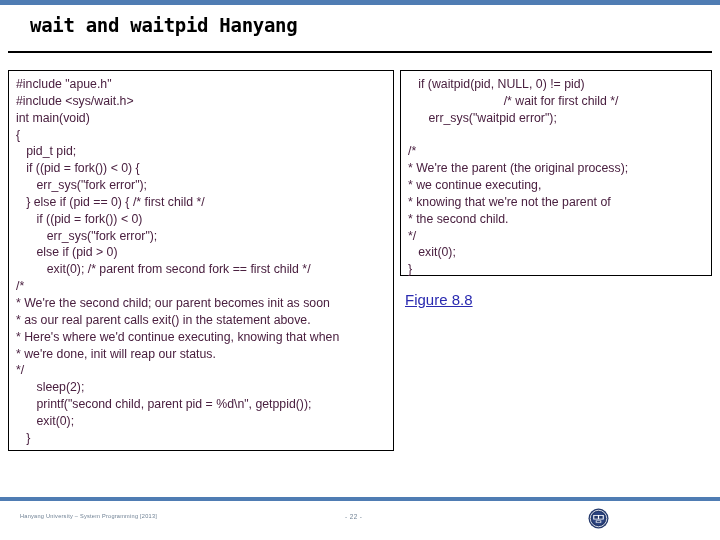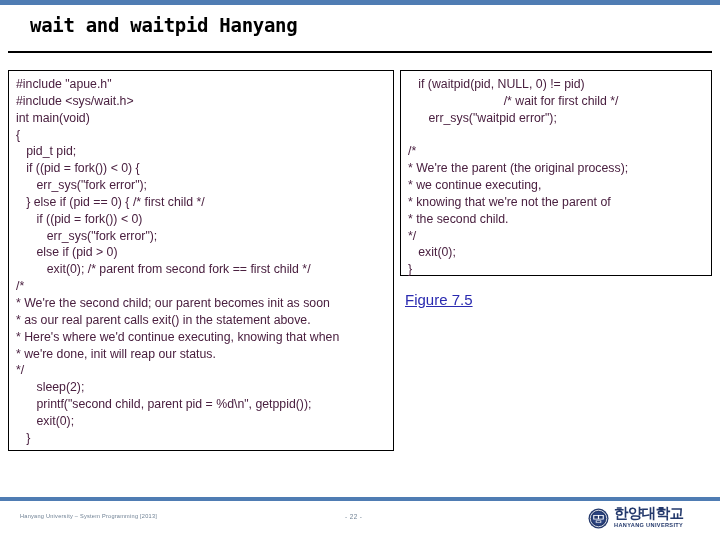--- a/index.html
+++ b/index.html
@@ -175,34 +175,30 @@
 <div class="title-rule"></div>
 
 <div class="code-box left">
   <div class="code-lines"><div>#include "apue.h"</div><div>#include &lt;sys/wait.h&gt;</div><div>int main(void)</div><div>{</div><div>   pid_t pid;</div><div>   if ((pid = fork()) &lt; 0) {</div><div>      err_sys("fork error");</div><div>   } else if (pid == 0) { /* first child */</div><div>      if ((pid = fork()) &lt; 0)</div><div>         err_sys("fork error");</div><div>      else if (pid &gt; 0)</div><div>         exit(0); /* parent from second fork == first child */</div><div>/*</div><div>* We're the second child; our parent becomes init as soon</div><div>* as our real parent calls exit() in the statement above.</div><div>* Here's where we'd continue executing, knowing that when</div><div>* we're done, init will reap our status.</div><div>*/</div><div>      sleep(2);</div><div>      printf("second child, parent pid = %d\n", getppid());</div><div>      exit(0);</div><div>   }</div></div>
 </div>
 
 <div class="code-box right">
   <div class="code-lines"><div>   if (waitpid(pid, NULL, 0) != pid)</div><div>                            /* wait for first child */</div><div>      err_sys("waitpid error");</div><div>&nbsp;</div><div>/*</div><div>* We're the parent (the original process);</div><div>* we continue executing,</div><div>* knowing that we're not the parent of</div><div>* the second child.</div><div>*/</div><div>   exit(0);</div><div>}</div></div>
 </div>
 
-<a class="figure-link" href="#">Figure 7.5</a>
+<a class="figure-link" href="#">Figure 8.8</a>
 
 <div class="footer-bar"></div>
 <div class="footer-note">Hanyang University – System Programming  [2013]</div>
 <div class="footer-page">- 22 -</div>
 
 <div class="logo">
   <svg class="logo-emblem" viewBox="0 0 42 42">
     <circle cx="21" cy="21" r="20" fill="#23386b"></circle>
     <circle cx="21" cy="21" r="16.5" fill="none" stroke="#ffffff" stroke-width="1.6"></circle>
     <circle cx="21" cy="21" r="13" fill="#2c4480"></circle>
     <rect x="10.5" y="14" width="21" height="9" fill="#ffffff"></rect>
     <rect x="12.6" y="15.6" width="7.2" height="5.8" fill="#23386b"></rect>
     <rect x="22.2" y="15.6" width="7.2" height="5.8" fill="#23386b"></rect>
     <rect x="15.5" y="25" width="11" height="4.4" fill="#ffffff"></rect>
     <rect x="17.2" y="26.2" width="7.6" height="2.2" fill="#23386b"></rect>
   </svg>
-  <div class="logo-text">
-    <div class="logo-ko">한양대학교</div>
-    <div class="logo-en">HANYANG UNIVERSITY</div>
-  </div>
 </div>
 
 </body></html>

